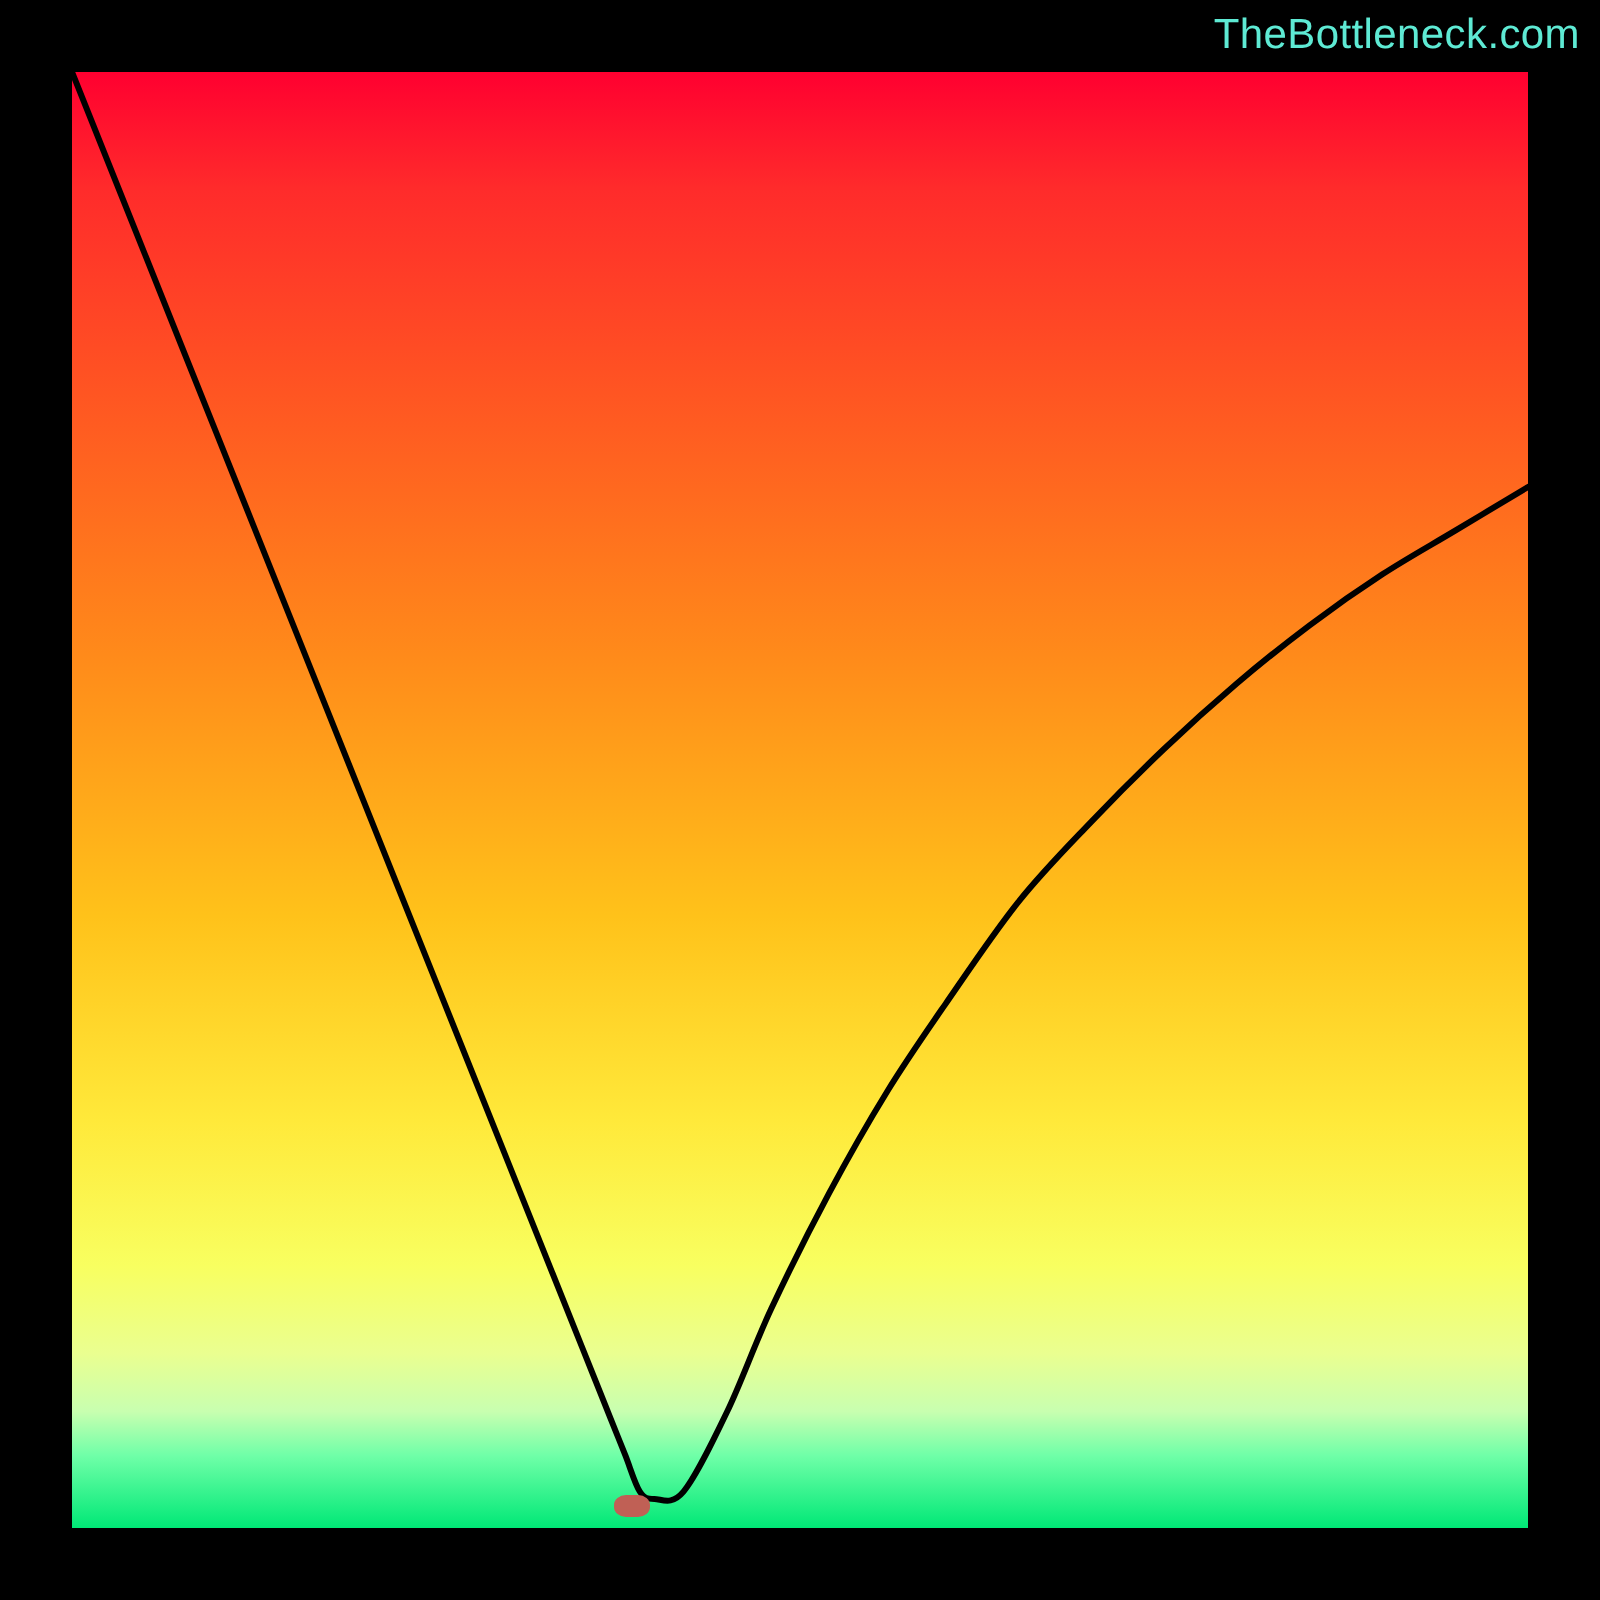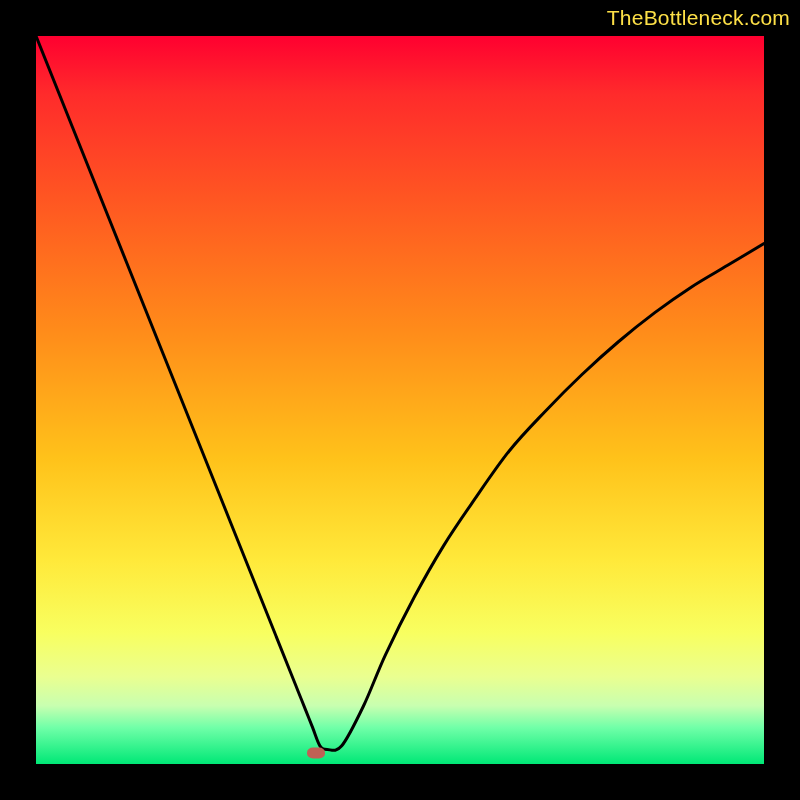--- a/index.html
+++ b/index.html
@@ -37,21 +37,21 @@
       #eaff90 88%,
       #c8ffb0 92%,
       #70ffa8 95%,
       #00e876 100%
     );
   }
   .watermark {
     position: absolute;
     top: 6px;
     right: 10px;
-    color: #fde047;
+    color: #5eead4;
     font-size: 21px;
     font-weight: 500;
     letter-spacing: 0.2px;
     user-select: none;
   }
   svg.curve {
     position: absolute;
     left: 0;
     top: 0;
     width: 728px;

